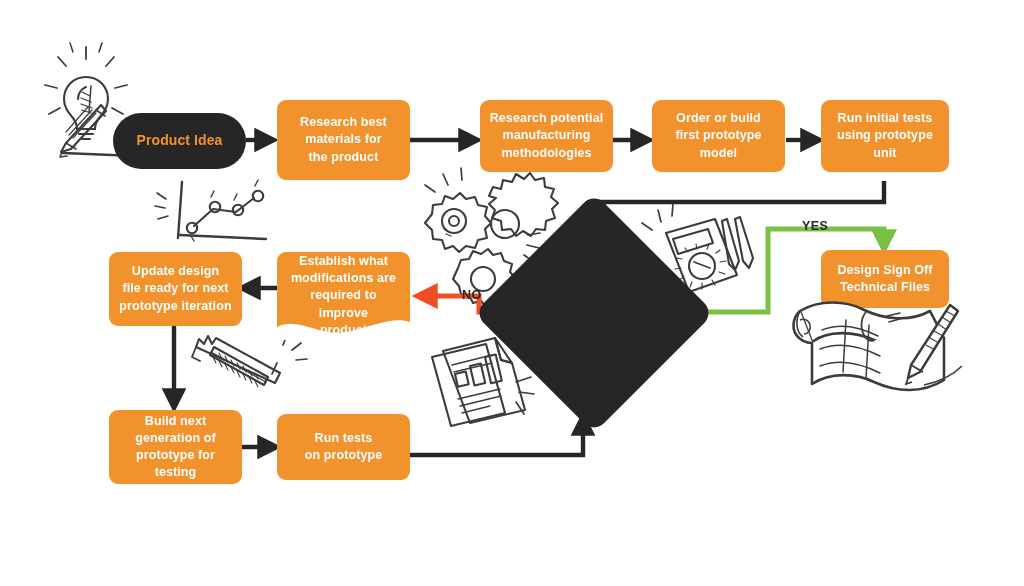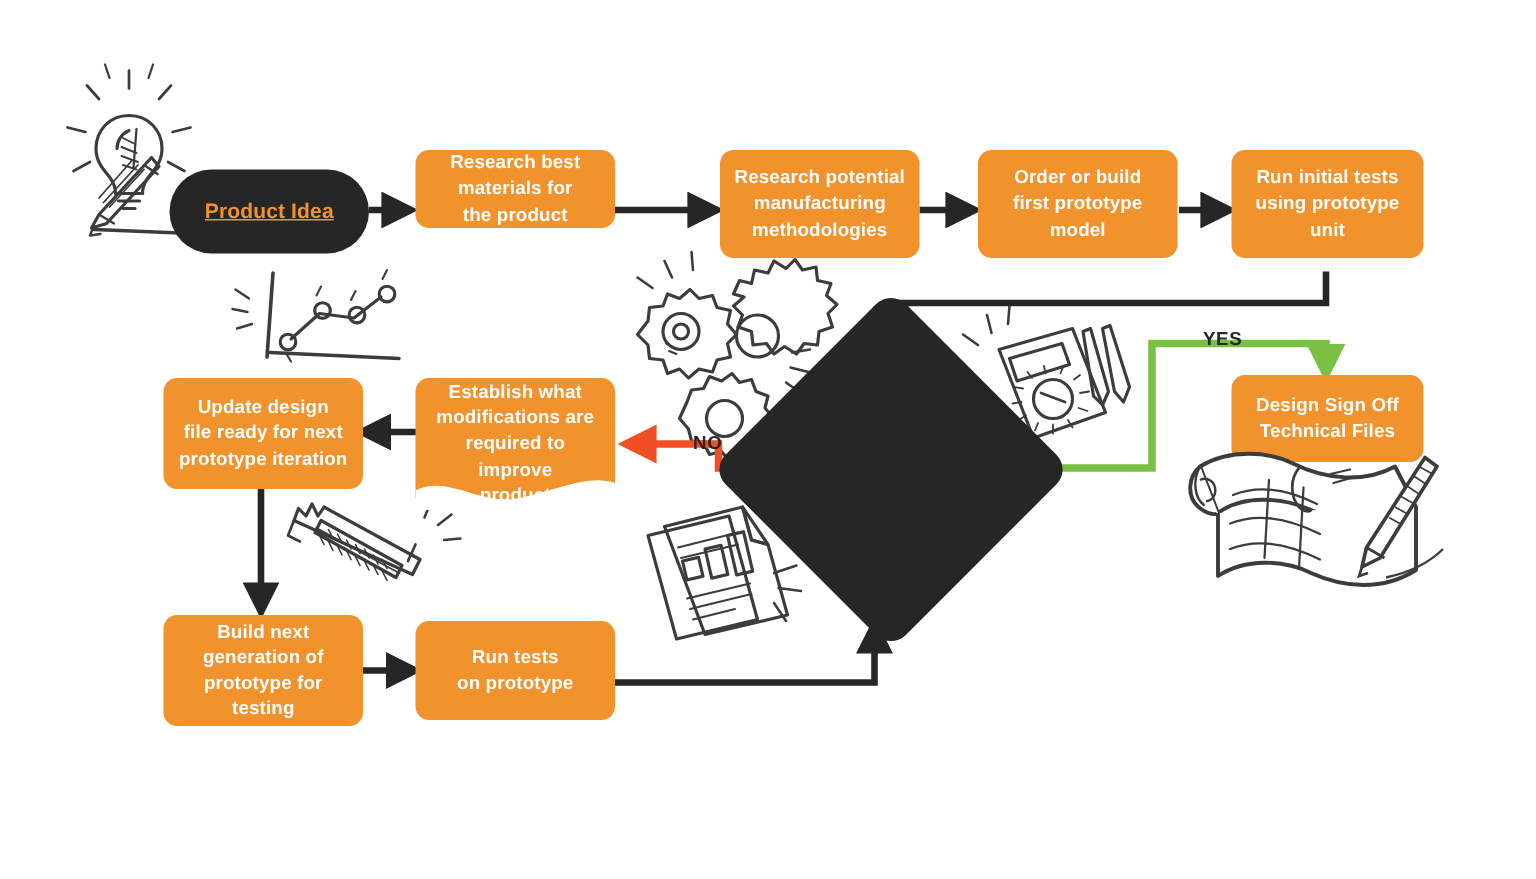--- a/index.html
+++ b/index.html
@@ -184,25 +184,25 @@
       <path d="M278 288 L243 288" marker-end="url(#ah-dark)"></path>
       <path d="M174 326 L174 406" marker-end="url(#ah-dark)"></path>
       <path d="M241 447 L275 447" marker-end="url(#ah-dark)"></path>
     </g>
 
     <path d="M679 312 L768 312 L768 229 L884 229 L884 248" fill="none" stroke="#7AC143" stroke-width="5" marker-end="url(#ah-green)"></path>
 
     <path d="M508 312 L479 312 L479 296 L419 296" fill="none" stroke="#F04E23" stroke-width="5" marker-end="url(#ah-red)"></path>
   </svg>
 
-  <div class="node pill" style="left:113px;top:113px;width:133px;height:56px;text-decoration:underline;">
+  <div class="node pill" style="left:113px;top:113px;width:133px;height:56px;">
     <span class="nlabel">Product Idea</span>
   </div>
 
-  <div class="node" style="left:277px;top:100px;width:133px;height:52px;">
+  <div class="node" style="left:277px;top:100px;width:133px;height:80px;">
     <span class="nlabel">Research best<br>materials for<br>the product</span>
   </div>
 
   <div class="node" style="left:480px;top:100px;width:133px;height:72px;">
     <span class="nlabel">Research potential<br>manufacturing<br>methodologies</span>
   </div>
 
   <div class="node" style="left:652px;top:100px;width:133px;height:72px;">
     <span class="nlabel">Order or build<br>first prototype<br>model</span>
   </div>

